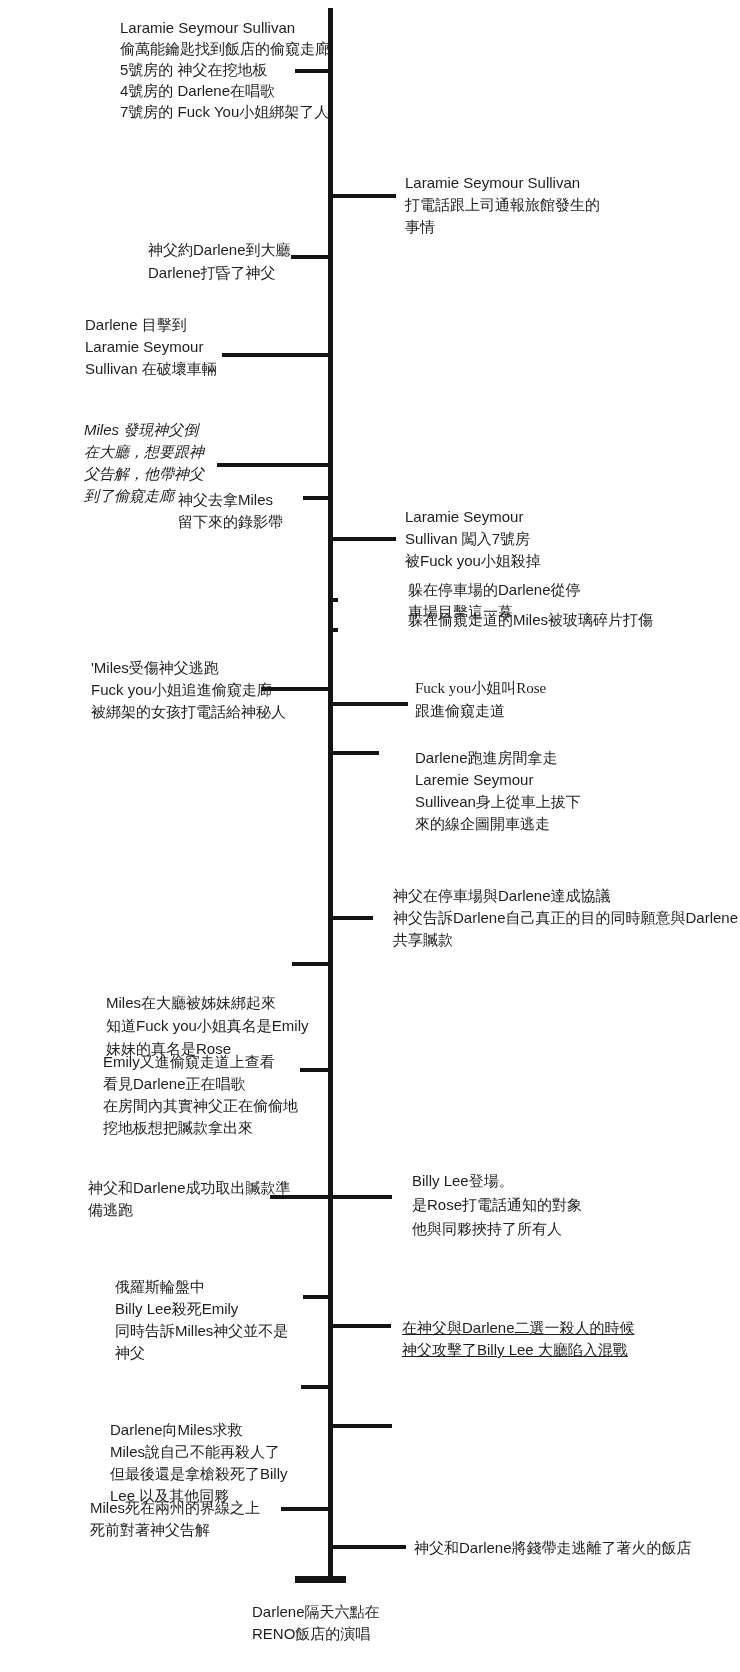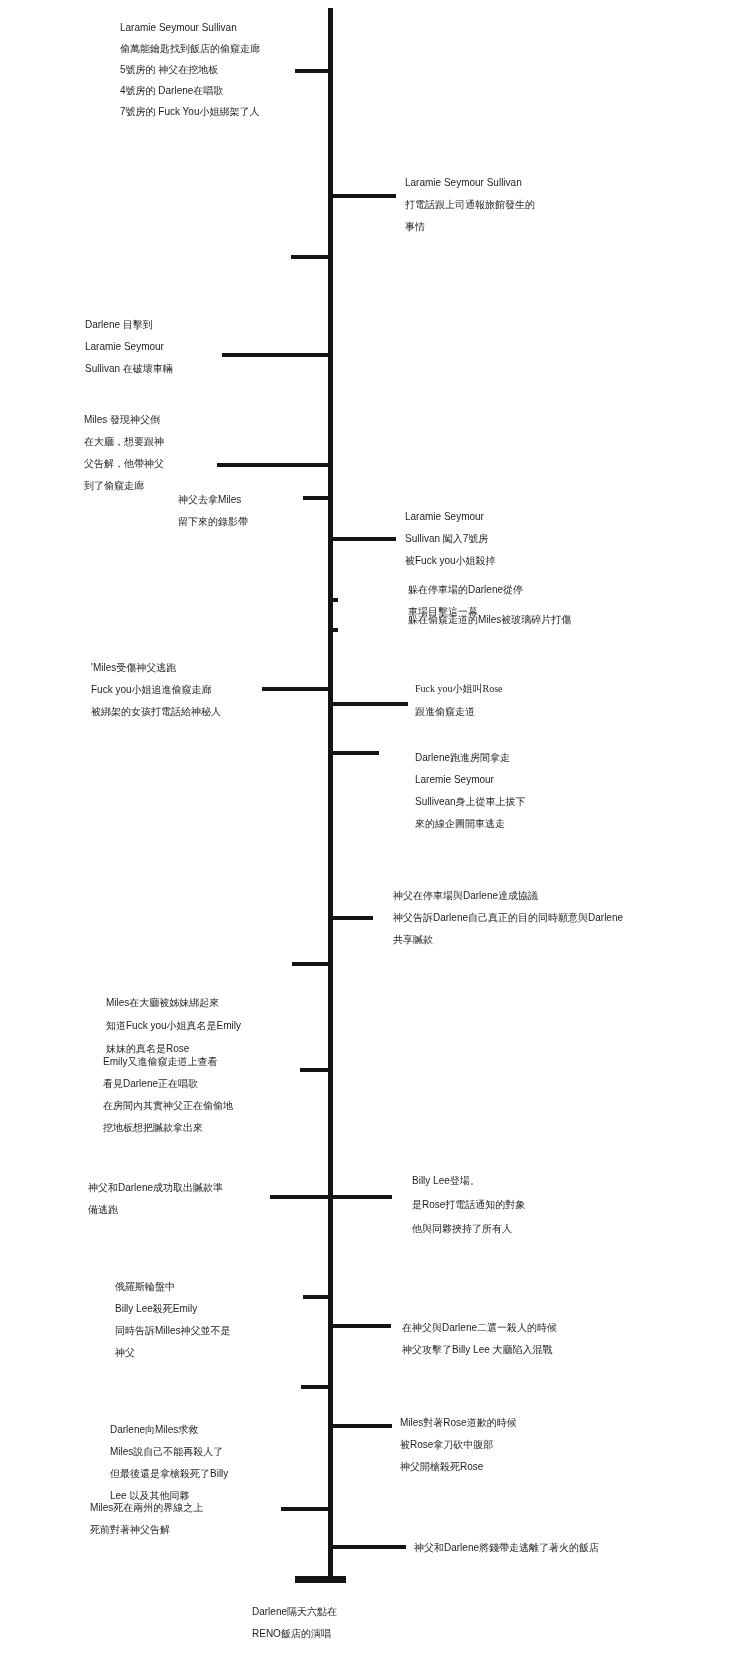--- a/index.html
+++ b/index.html
@@ -2,21 +2,21 @@
 <html><head>
 <meta charset="utf-8">
 <style>
   html,body{margin:0;padding:0;background:#ffffff;}
   body{width:740px;height:1672px;position:relative;overflow:hidden;
        font-family:"Liberation Sans","DejaVu Sans",sans-serif;}
   .canvas{position:absolute;left:0;top:0;width:740px;height:1672px;}
   .spine{position:absolute;background:#141414;}
   .tick{position:absolute;height:4px;background:#141414;}
   .cap{position:absolute;background:#141414;}
-  .note{position:absolute;color:#1e1e1e;font-size:10px;line-height:22px;}
+  .note{position:absolute;color:#1e1e1e;font-size:15px;line-height:22px;}
   .note div{white-space:nowrap;}
 </style>
 </head>
 <body>
 
 <div class="canvas">
 
   <div class="spine" style="left:328px;top:8px;width:5px;height:1574px;"></div>
   <div class="cap" style="left:295px;top:1576px;width:51px;height:7px;"></div>
 
@@ -50,28 +50,32 @@
     <div>4號房的 Darlene在唱歌</div>
     <div>7號房的 Fuck You小姐綁架了人</div>
   </div>
 
   <div class="note" style="left:405px;top:172px;">
     <div>Laramie Seymour Sullivan</div>
     <div>打電話跟上司通報旅館發生的</div>
     <div>事情</div>
   </div>
 
+  <div class="note" style="left:148px;top:238px;line-height:23px;">
+    <div>神父約Darlene到大廳</div>
+    <div>Darlene打昏了神父</div>
+  </div>
 
   <div class="note" style="left:85px;top:314px;">
     <div>Darlene 目擊到</div>
     <div>Laramie Seymour</div>
     <div>Sullivan 在破壞車輛</div>
   </div>
 
-  <div class="note" style="left:84px;top:409px;">
+  <div class="note" style="left:84px;top:419px;font-style:italic;">
     <div>Miles 發現神父倒</div>
     <div>在大廳，想要跟神</div>
     <div>父告解，他帶神父</div>
     <div>到了偷窺走廊</div>
   </div>
 
   <div class="note" style="left:178px;top:489px;">
     <div>神父去拿Miles</div>
     <div>留下來的錄影帶</div>
   </div>
@@ -139,37 +143,32 @@
     <div>他與同夥挾持了所有人</div>
   </div>
 
   <div class="note" style="left:115px;top:1276px;">
     <div>俄羅斯輪盤中</div>
     <div>Billy Lee殺死Emily</div>
     <div>同時告訴Milles神父並不是</div>
     <div>神父</div>
   </div>
 
-  <div class="note" style="left:402px;top:1317px;">
+  <div class="note" style="left:402px;top:1317px;text-decoration:underline;">
     <div>在神父與Darlene二選一殺人的時候</div>
     <div>神父攻擊了Billy Lee 大廳陷入混戰</div>
   </div>
 
   <div class="note" style="left:110px;top:1371px;margin-top:48px;">
     <div>Darlene向Miles求救</div>
     <div>Miles說自己不能再殺人了</div>
     <div>但最後還是拿槍殺死了Billy</div>
     <div>Lee 以及其他同夥</div>
   </div>
 
-  <div class="note" style="left:400px;top:1412px;">
-    <div>Miles對著Rose道歉的時候</div>
-    <div>被Rose拿刀砍中腹部</div>
-    <div>神父開槍殺死Rose</div>
-  </div>
 
   <div class="note" style="left:90px;top:1497px;">
     <div>Miles死在兩州的界線之上</div>
     <div>死前對著神父告解</div>
   </div>
 
   <div class="note" style="left:414px;top:1537px;">
     <div>神父和Darlene將錢帶走逃離了著火的飯店</div>
   </div>
 

